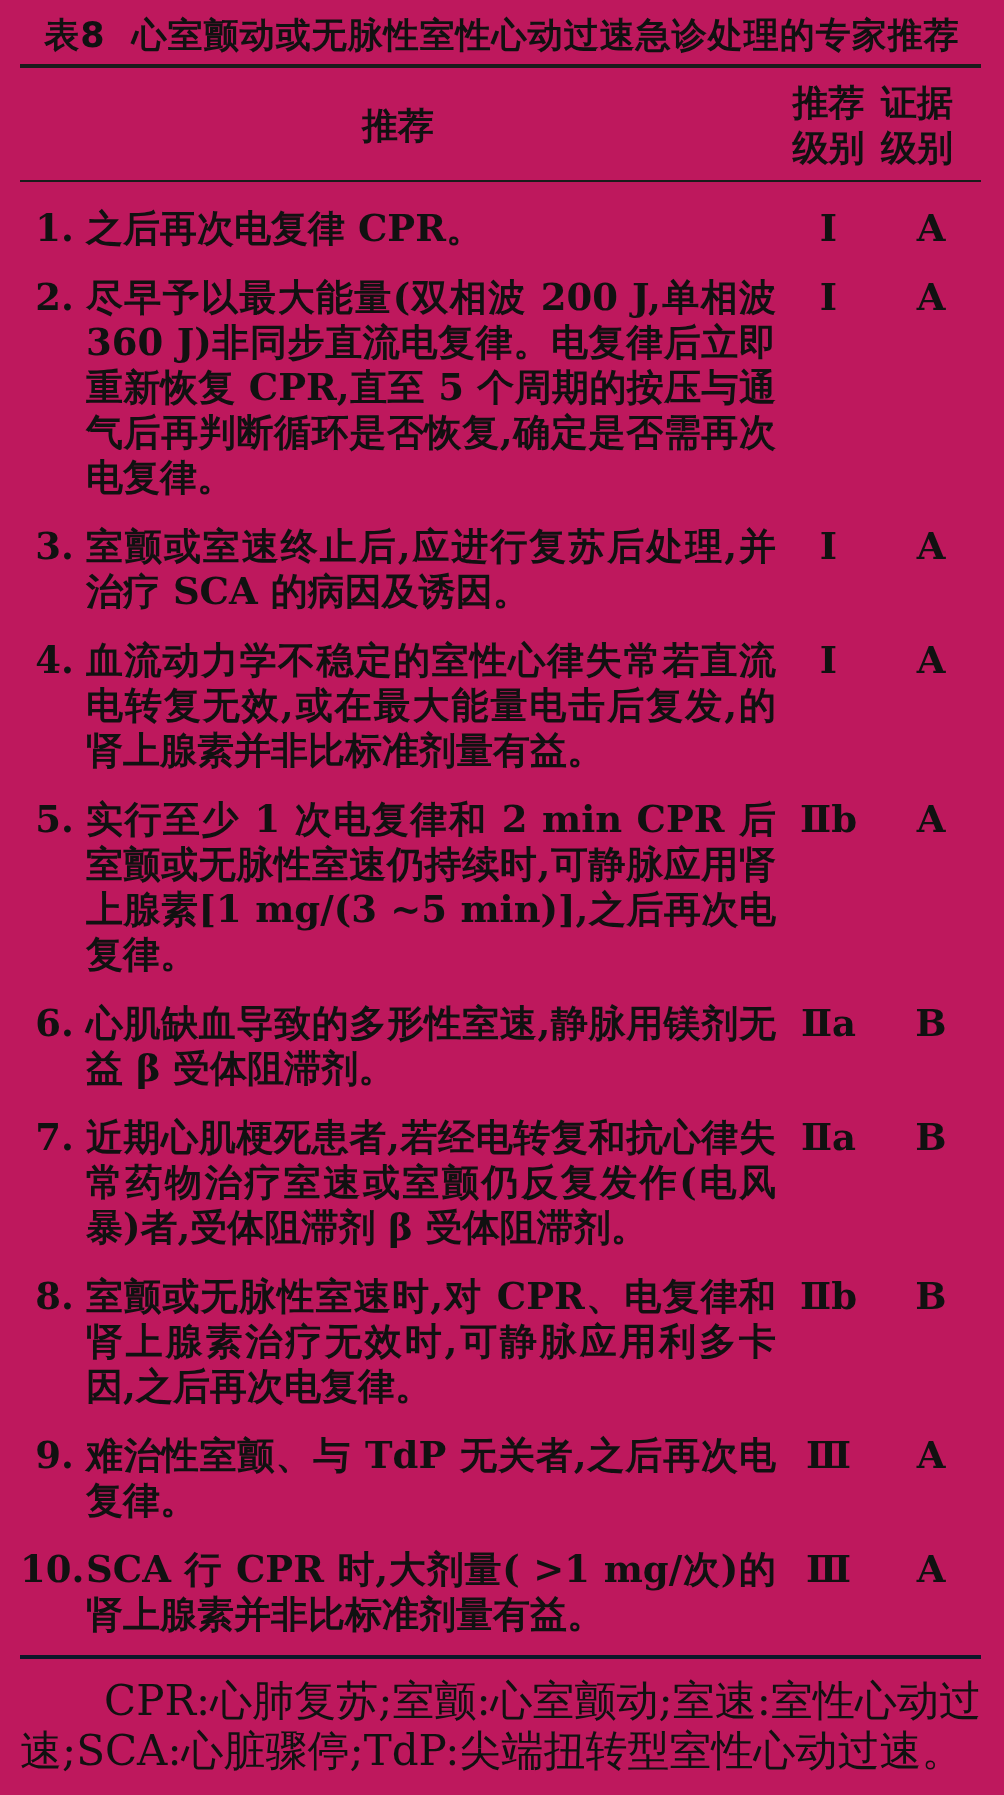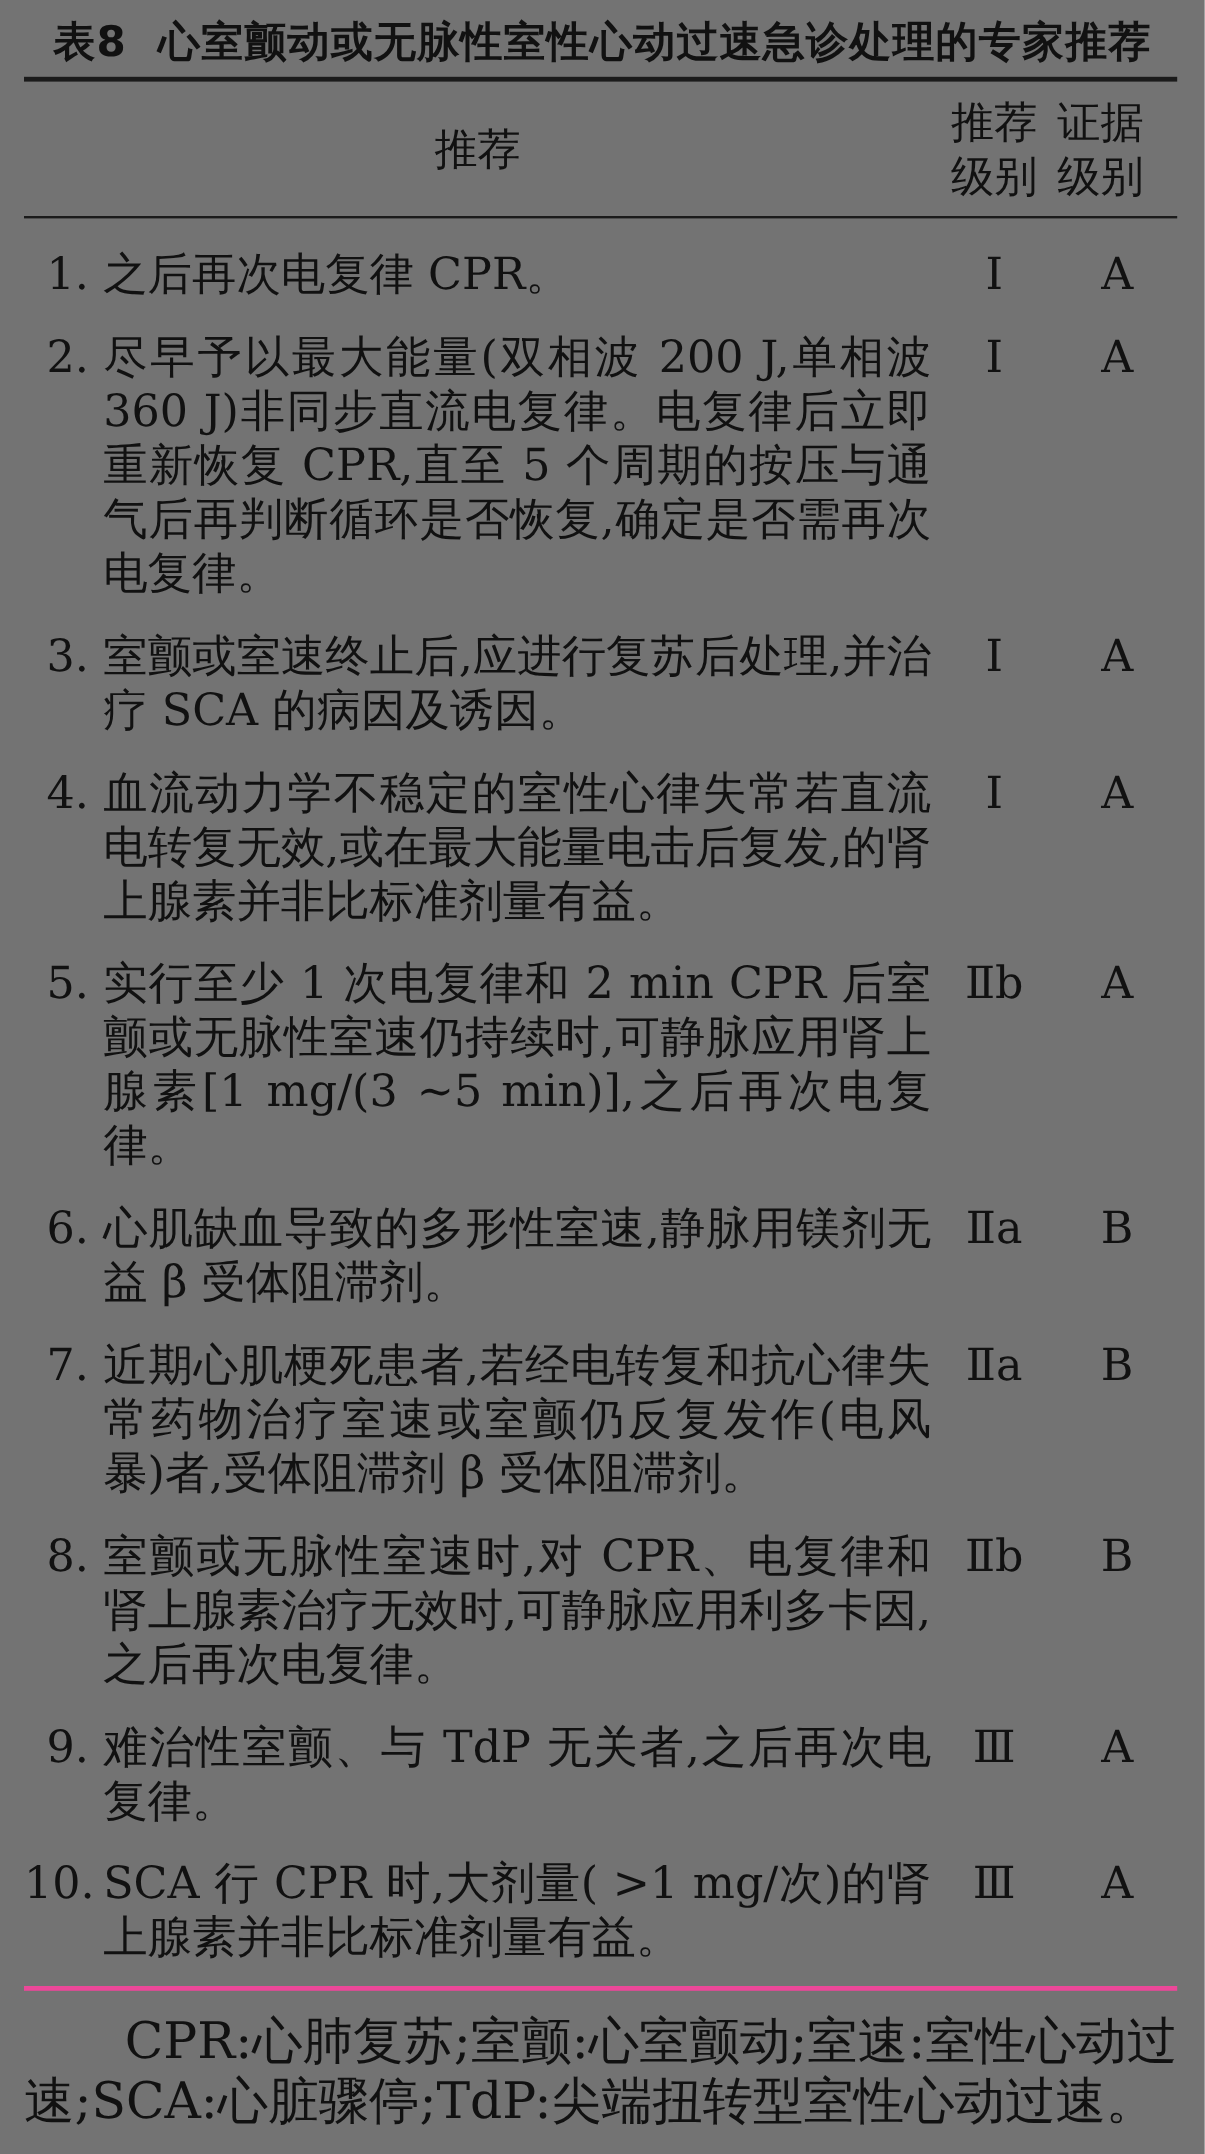--- a/index.html
+++ b/index.html
@@ -1,20 +1,20 @@
 <!DOCTYPE html>
 <html lang="zh"><head>
 <meta charset="utf-8">
 <style>
   html, body { margin: 0; padding: 0; background: #ffffff; }
   .page {
     position: relative;
     width: 1004px;
     height: 1795px;
-    background: #737373;
+    background: #be185d;
     color: #111111;
     font-family: "DejaVu Serif", "Liberation Serif", serif;
     overflow: hidden;
     box-sizing: border-box;
   }
   .title {
     margin: 6px 20px 0 20px;
     height: 58px;
     display: flex;
     align-items: center;
@@ -22,21 +22,22 @@
     font-family: "DejaVu Sans", "Liberation Sans", sans-serif;
     font-weight: bold;
     font-size: 35px;
     letter-spacing: 1px;
     white-space: nowrap;
   }
   .title .title-label { margin-right: 26px; }
   .rule-table {
     margin: 0 23px 17px 20px;
     border-top: 4px solid #1b1b1b;
-    border-bottom: 4px solid #ec4899;
+    border-bottom: 4px solid #0f172a;
+    font-weight: bold;
   }
   .thead {
     display: flex;
     align-items: center;
     border-bottom: 2px solid #1b1b1b;
     padding: 12px 0 10px 0;
     font-size: 36px;
     line-height: 45px;
   }
   .thead .h-rec {

